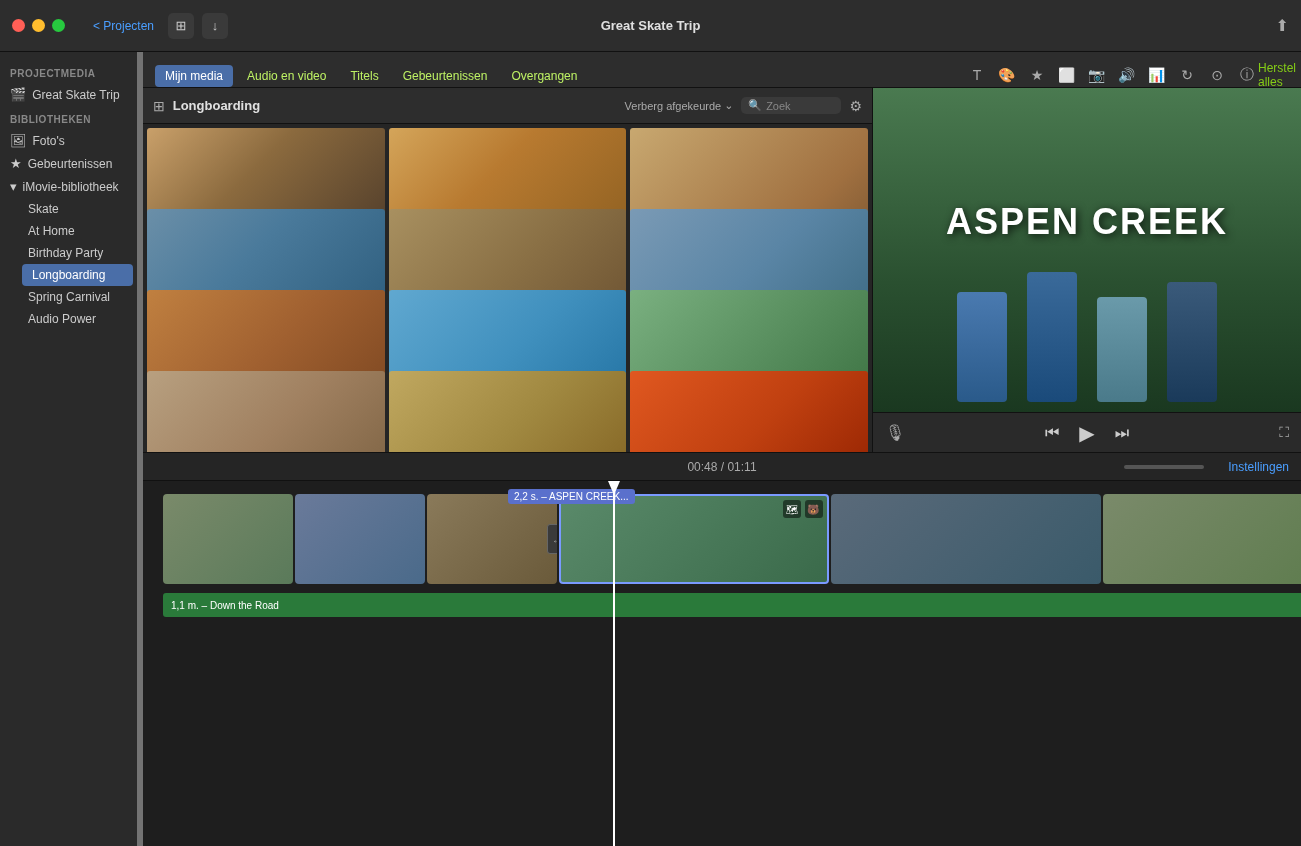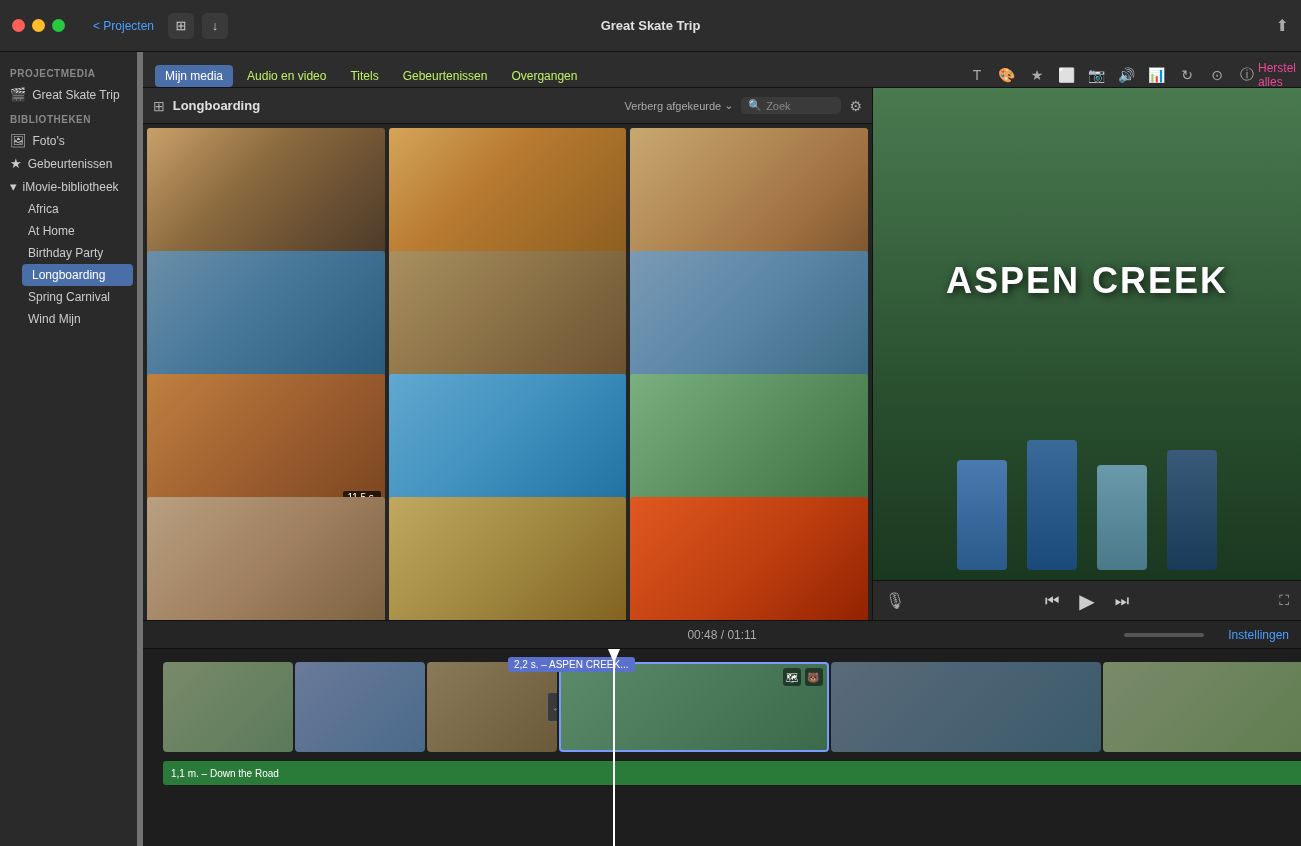--- a/index.html
+++ b/index.html
@@ -161,21 +161,21 @@
       height: 24px;
       display: flex;
       align-items: center;
       justify-content: center;
       color: #aaa;
       font-size: 14px;
       cursor: pointer;
       border-radius: 3px;
     }
     .herstel-btn {
-      color: #ec4899;
+      color: #84cc16;
       font-size: 12px;
       cursor: pointer;
       padding: 2px 6px;
     }
 
     
     .content-area {
       display: flex;
       flex: 1;
       overflow: hidden;
@@ -353,21 +353,21 @@
       font-size: 16px;
       color: #ccc;
       cursor: pointer;
     }
     .preview-ctrl-btn.play { font-size: 20px; }
     .mic-icon { position: absolute; left: 12px; font-size: 16px; color: #aaa; cursor: pointer; }
     .fullscreen-icon { position: absolute; right: 12px; font-size: 14px; color: #aaa; cursor: pointer; }
 
     
     .timeline-area {
-      height: 226px;
+      height: 394px;
       background: #1e1e1e;
       flex-shrink: 0;
       display: flex;
       flex-direction: column;
       border-top: 1px solid #111;
     }
     .timeline-header {
       height: 28px;
       background: #252525;
       display: flex;
@@ -549,36 +549,36 @@
     <div class="sidebar-item">
       <span class="icon">★</span>
       <span>Gebeurtenissen</span>
     </div>
     <div class="sidebar-item">
       <span class="icon">▾</span>
       <span>iMovie-bibliotheek</span>
     </div>
     <div class="sidebar-sub">
       <div class="sidebar-item">
-        <span>Africa</span>
+        <span>Skate</span>
       </div>
       <div class="sidebar-item">
         <span>At Home</span>
       </div>
       <div class="sidebar-item">
         <span>Birthday Party</span>
       </div>
       <div class="sidebar-item active">
         <span>Longboarding</span>
       </div>
       <div class="sidebar-item">
         <span>Spring Carnival</span>
       </div>
       <div class="sidebar-item">
-        <span>Wind Mijn</span>
+        <span>Audio Power</span>
       </div>
     </div>
   </div>
 
   <div class="right-panel">
 
     <div class="toolbar">
       <div class="toolbar-tab active">Mijn media</div>
       <div class="toolbar-tab">Audio en video</div>
       <div class="toolbar-tab">Titels</div>

